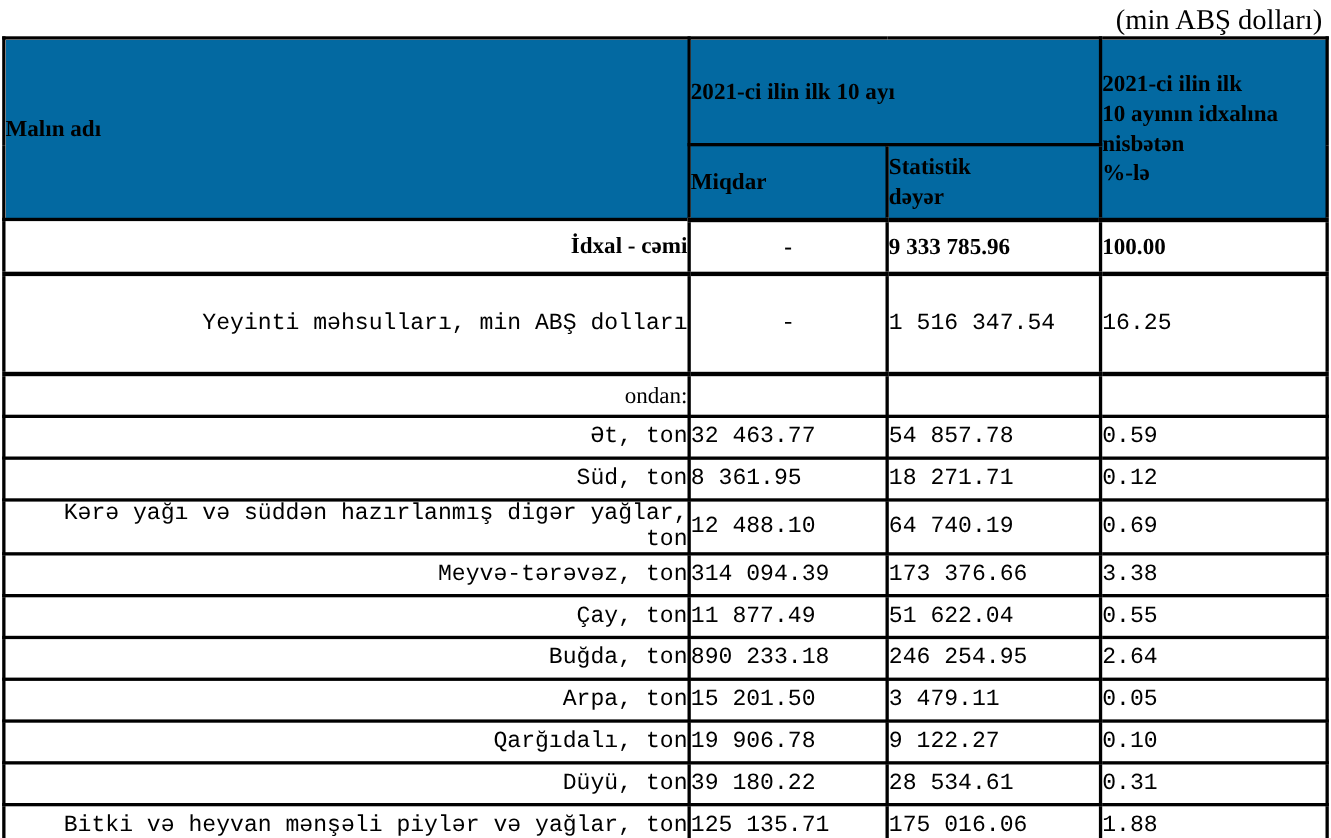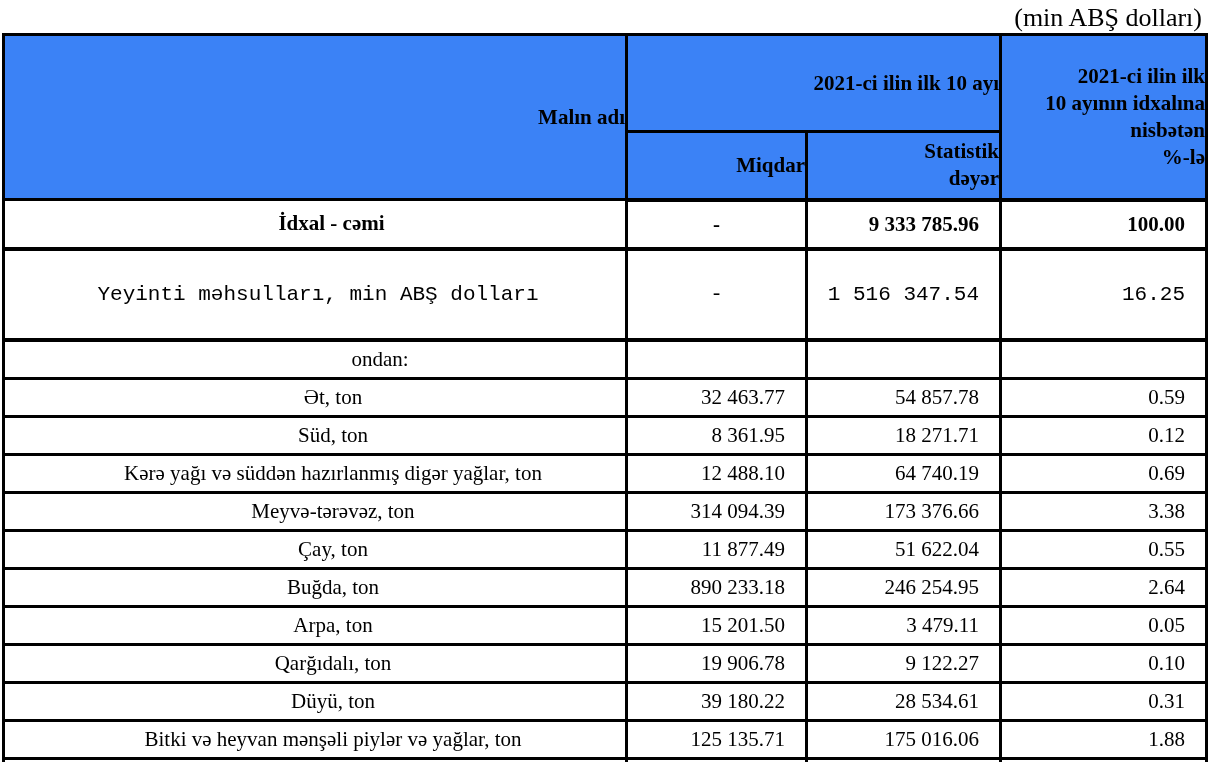--- a/index.html
+++ b/index.html
@@ -32,40 +32,40 @@
 
   .data-table th, .data-table td {
     border: 3px solid #000000;
     vertical-align: middle;
     font-size: 21px;
     overflow: hidden;
   }
   .data-table { border: 3px solid #000000; }
 
   .data-table th {
-    background: #3b82f6;
+    background: #0369a1;
     font-weight: bold;
-    text-align: right;
+    text-align: left;
     line-height: 1.28;
   }
   tr.hdr-1 { height: 97px; }
   tr.hdr-2 { height: 68px; }
   tr.hdr-2 th { border-bottom-width: 4px; }
   th.share-hdr { border-bottom-width: 4px; }
 
   tr.row-total   { height: 49px; }
   tr.row-total td { font-weight: bold; border-bottom-width: 4px; }
   tr.row-section { height: 91px; }
   tr.row-section td { border-bottom-width: 4px; font-family: Liberation Mono, monospace; }
   tr.row-sub     { height: 39px; }
-  tr.row-item    { height: 38px; }
+  tr.row-item    { height: 38px; font-family: Liberation Mono, monospace; }
   tr.row-partial { height: 40px; }
 
-  td.c-label { text-align: center; margin-left: 36px; }
-  td.c-num   { text-align: right; padding-right: 20px; }
+  td.c-label { text-align: right; margin-left: 36px; }
+  td.c-num   { text-align: left; padding-right: 20px; }
   td.c-dash  { text-align: center; }
 
   .pad-total   { padding-left: 33px; }
   .pad-section { padding-left: 6px; }
   .pad-sub     { padding-left: 130px; }
   .pad-item    { padding-left: 36px; }
 </style>
 </head>
 <body>
 

